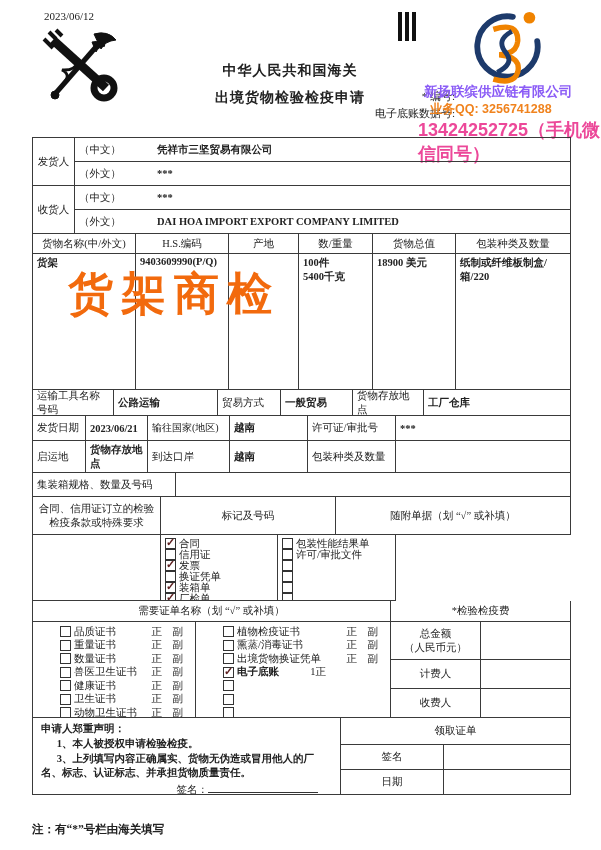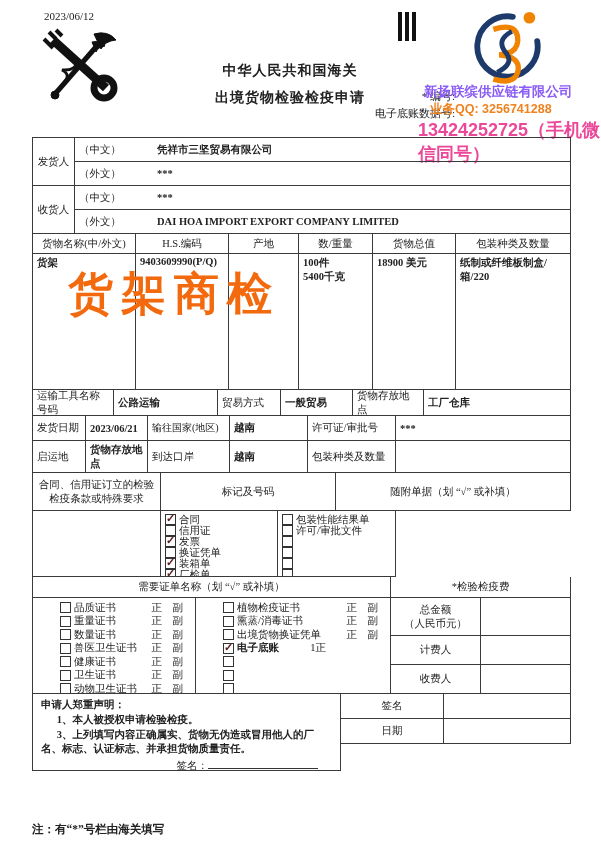--- a/index.html
+++ b/index.html
@@ -169,20 +169,24 @@
 
   <div class="row" style="height:32px">
     <div class="c vc" style="width:53px">启运地</div>
     <div class="c vc val" style="width:62px">货物存放地点</div>
     <div class="c vc" style="width:82px">到达口岸</div>
     <div class="c vc val" style="width:78px">越南</div>
     <div class="c vc" style="width:88px">包装种类及数量</div>
     <div class="c vc" style="width:175px"></div>
   </div>
 
+  <div class="row" style="height:24px">
+    <div class="c vc" style="width:143px">集装箱规格、数量及号码</div>
+    <div class="c vc" style="width:395px"></div>
+  </div>
 
   <div class="row" style="height:38px">
     <div class="c ctr" style="width:128px">合同、信用证订立的检验检疫条款或特殊要求</div>
     <div class="c ctr" style="width:175px">标记及号码</div>
     <div class="c ctr" style="width:235px">随附单据（划 “√” 或补填）</div>
   </div>
 
   <div class="row" style="height:66px">
     <div class="c" style="width:128px"></div>
     <div class="c nopad" style="width:117px;padding:3px 2px 0 4px">
@@ -336,20 +340,21 @@
   <div class="row" style="height:77px">
     <div class="c decl" style="width:308px;padding:4px 8px">
       <p class="bold">申请人郑重声明：</p>
       <p class="indent bold">1、本人被授权申请检验检疫。</p>
       <p class="indent bold">3、上列填写内容正确属实、货物无伪造或冒用他人的厂名、标志、认证标志、并承担货物质量责任。</p>
       <p style="text-align:right;padding-right:14px;margin-top:2px">
         <span>签名：</span><span class="sig-line"></span>
       </p>
     </div>
     <div class="col" style="width:230px">
+      <div class="c ctr" style="width:100%;height:27px">领取证单</div>
       <div class="row" style="height:25px">
         <div class="c ctr" style="width:103px">签名</div>
         <div class="c" style="width:127px"></div>
       </div>
       <div class="row" style="height:25px">
         <div class="c ctr" style="width:103px">日期</div>
         <div class="c" style="width:127px"></div>
       </div>
     </div>
   </div>

